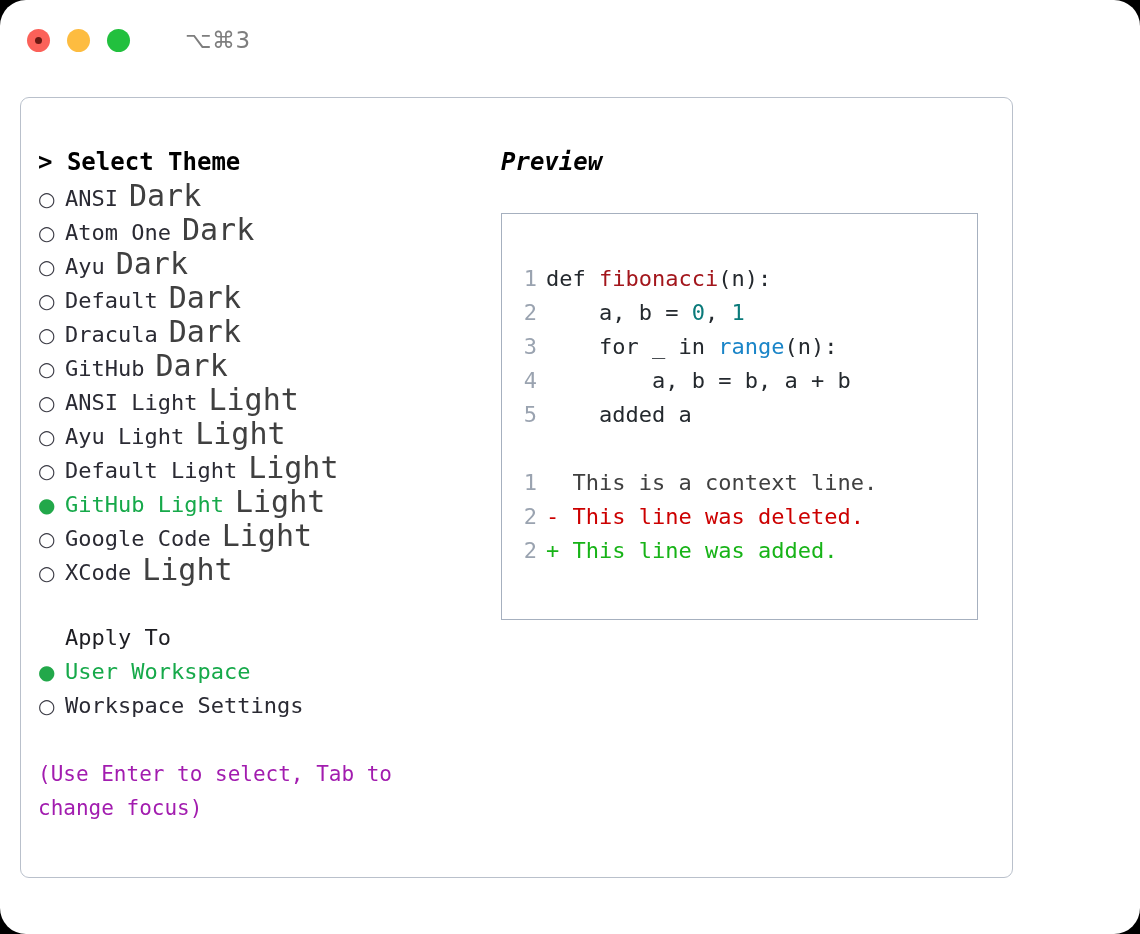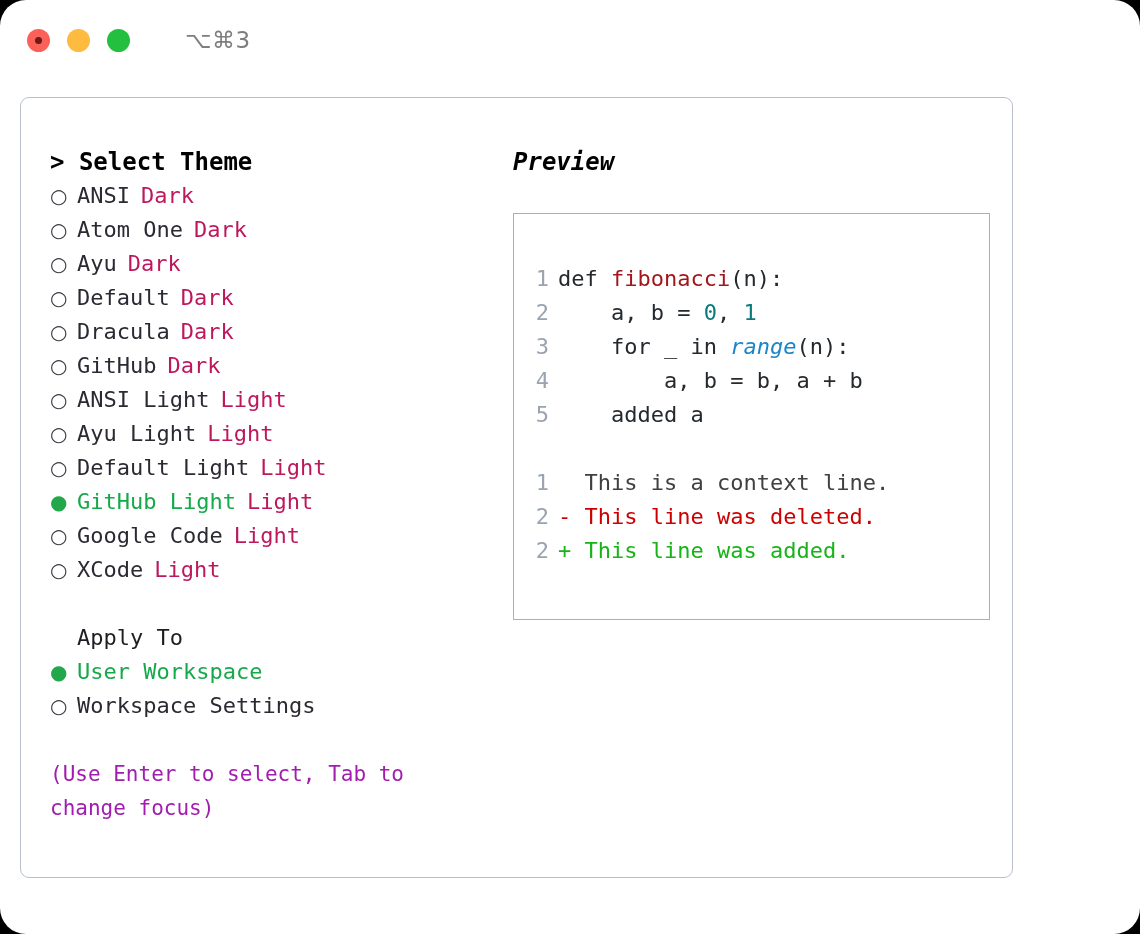--- a/index.html
+++ b/index.html
@@ -76,21 +76,21 @@
     width: 993px;
     height: 781px;
     border: 1.6px solid #b9c0cb;
     border-radius: 9px;
     box-sizing: border-box;
     background: #ffffff;
   }
 
   .columns {
     position: absolute;
-    left: 12px; top: 0;
+    left: 0; top: 0;
     width: 100%;
     height: 100%;
   }
 
   
   .left-col {
     position: absolute;
     left: 17px;
     top: 47px;
     width: 460px;
@@ -123,22 +123,22 @@
     font-size: 20px;
     font-family: "DejaVu Sans", sans-serif;
   }
   .bullet.sel { color: #22a84a; }
   .opt-label {
     color: #2a2a33;
     font-size: 22px;
   }
   .opt-label.sel { color: #16a94a; }
   .opt-variant {
-    color: #be185d;
-    font-size: 22px;
+    color: #404040;
+    font-size: 30px;
     margin-left: 11px;
   }
 
   .apply-head {
     font-size: 22px;
     color: #1d1d22;
     line-height: 34px;
     margin-top: 34px;
     padding-left: 27px;
     white-space: pre;
@@ -192,21 +192,21 @@
     text-align: right;
     color: #9aa3b0;
     padding-right: 9px;
     box-sizing: border-box;
   }
   .codetext { color: #24292e; }
 
   .tok-def   { color: #24292e; }
   .tok-fn    { color: #a3161c; }
   .tok-num   { color: #0a7a7a; }
-  .tok-call  { color: #1a85c8; font-style: italic; }
+  .tok-call  { color: #1a85c8; }
   .tok-plain { color: #24292e; }
 
   .diff-gap { height: 34px; }
   .diff-ctx { color: #404040; }
   .diff-del { color: #cc0000; }
   .diff-add { color: #17b317; }
 </style>
 </head>
 <body>
 

